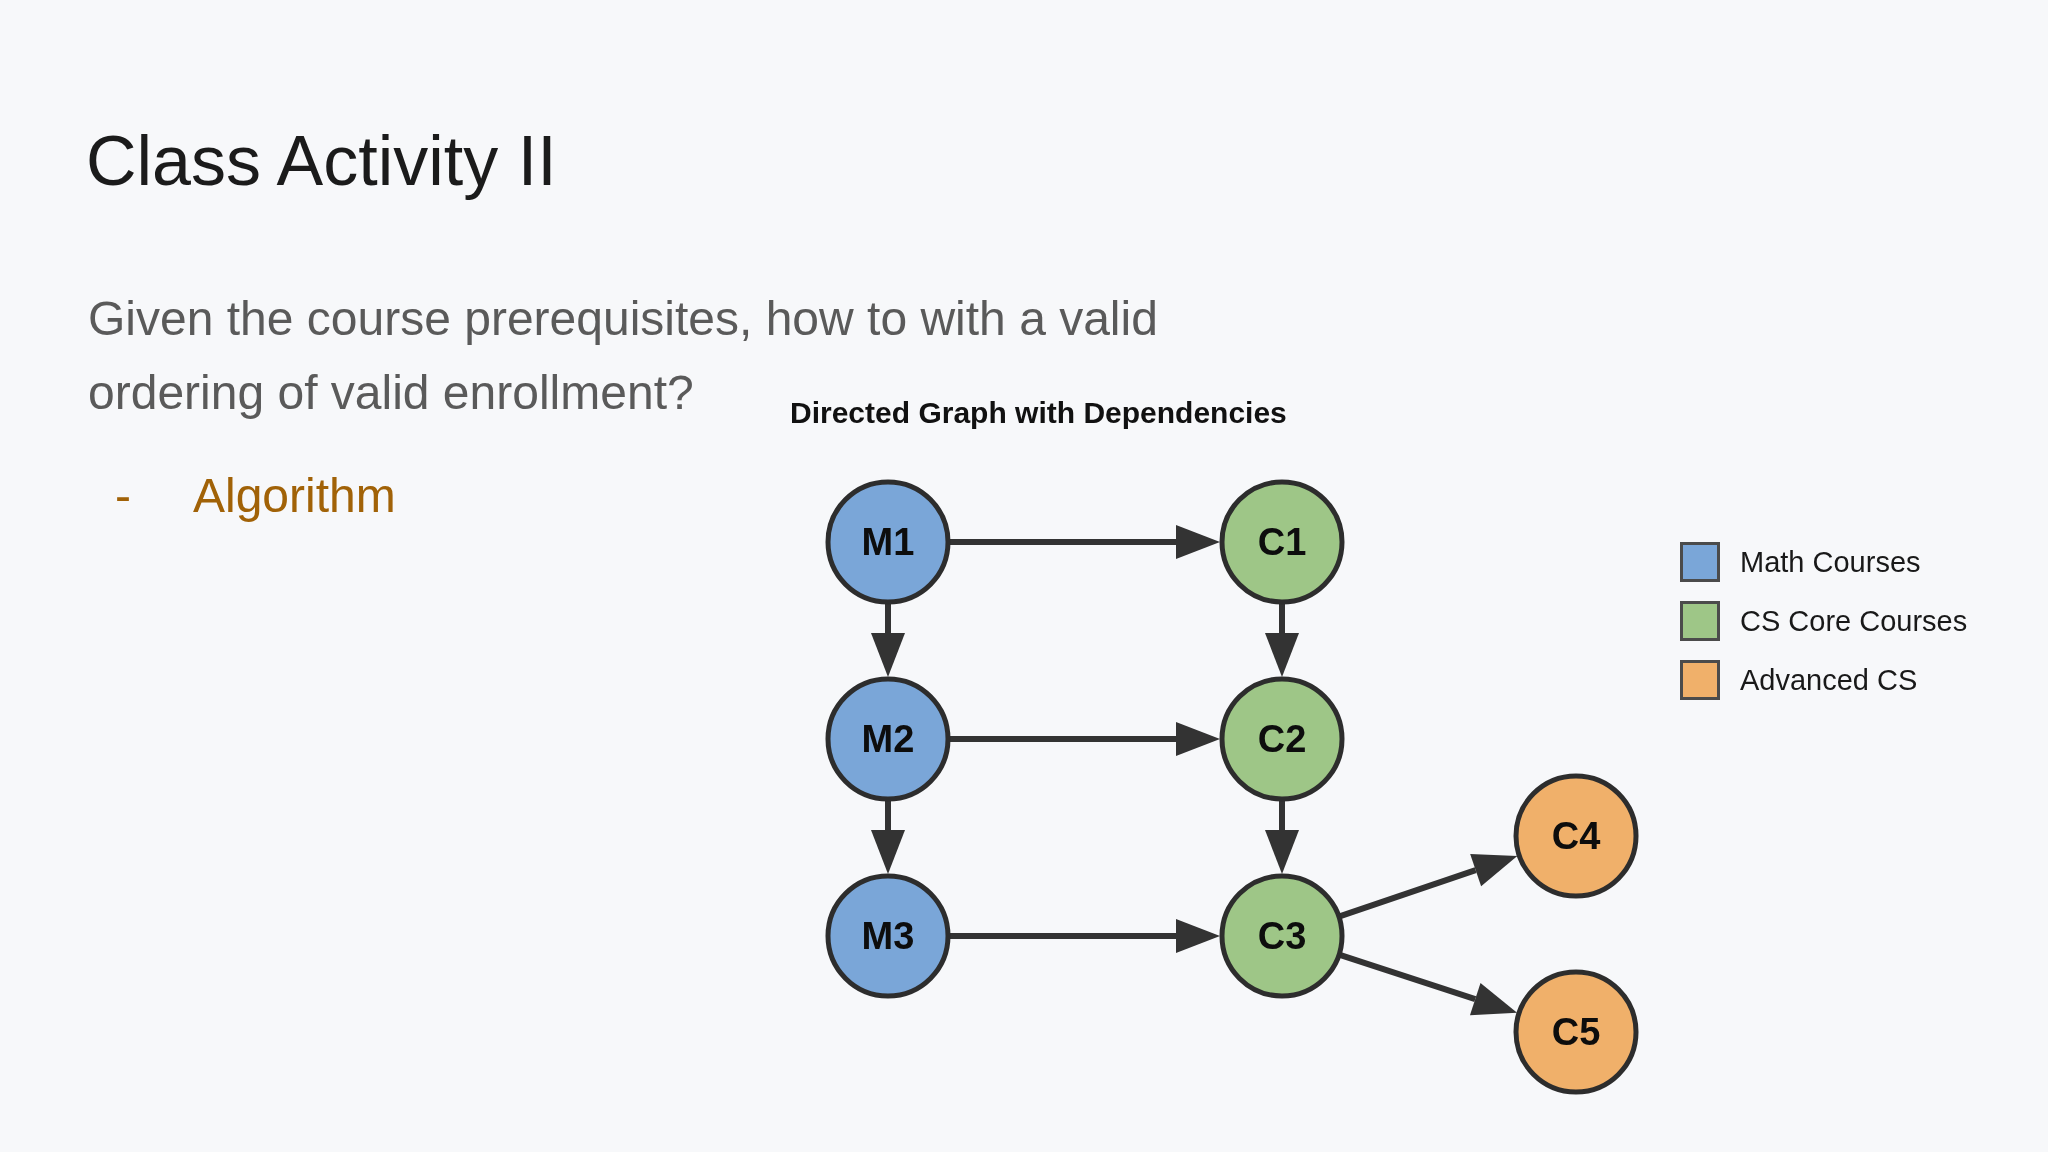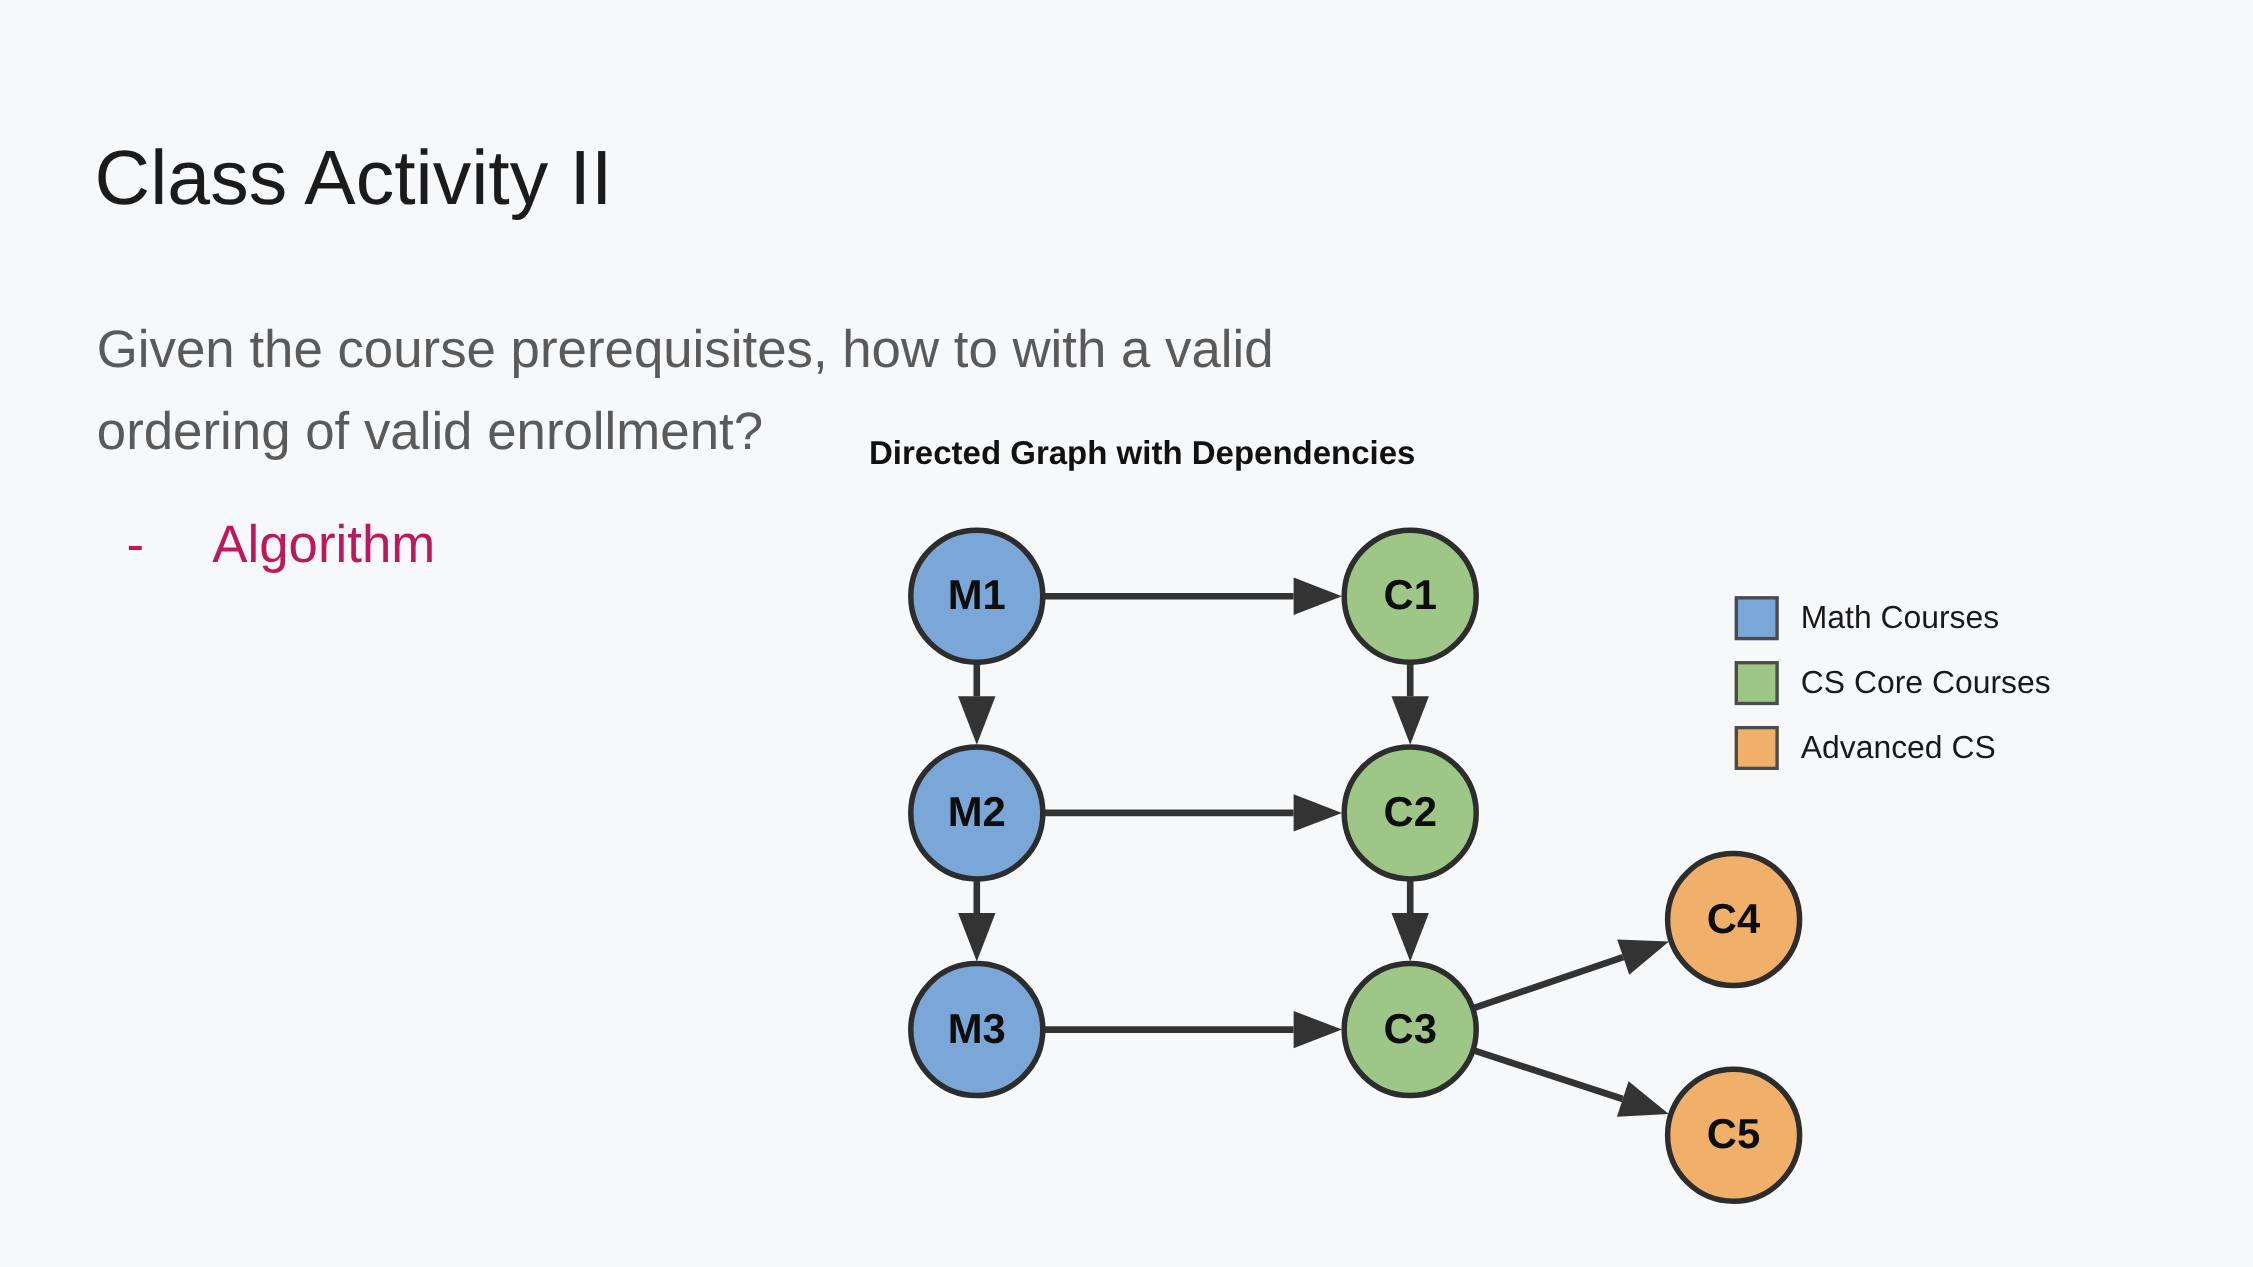--- a/index.html
+++ b/index.html
@@ -36,21 +36,21 @@
     line-height: 74px;
     color: #5a5a5a;
     white-space: nowrap;
   }
   .bullet {
     position: absolute;
     left: 115px;
     top: 472px;
     font-size: 48px;
     line-height: 1;
-    color: #be185d;
+    color: #a16207;
     white-space: nowrap;
   }
   .bullet .bullet-label {
     margin-left: 62px;
   }
   .diagram-title {
     position: absolute;
     left: 790px;
     top: 398px;
     width: 1000px;
@@ -60,21 +60,21 @@
     color: #111111;
     white-space: nowrap;
   }
   #graph-svg {
     position: absolute;
     left: 0;
     top: 0;
   }
   .legend {
     position: absolute;
-    left: 1577px;
+    left: 1680px;
     top: 542px;
   }
   .legend-item {
     display: flex;
     align-items: center;
     height: 40px;
     margin-bottom: 19px;
   }
   .legend-swatch {
     width: 34px;

